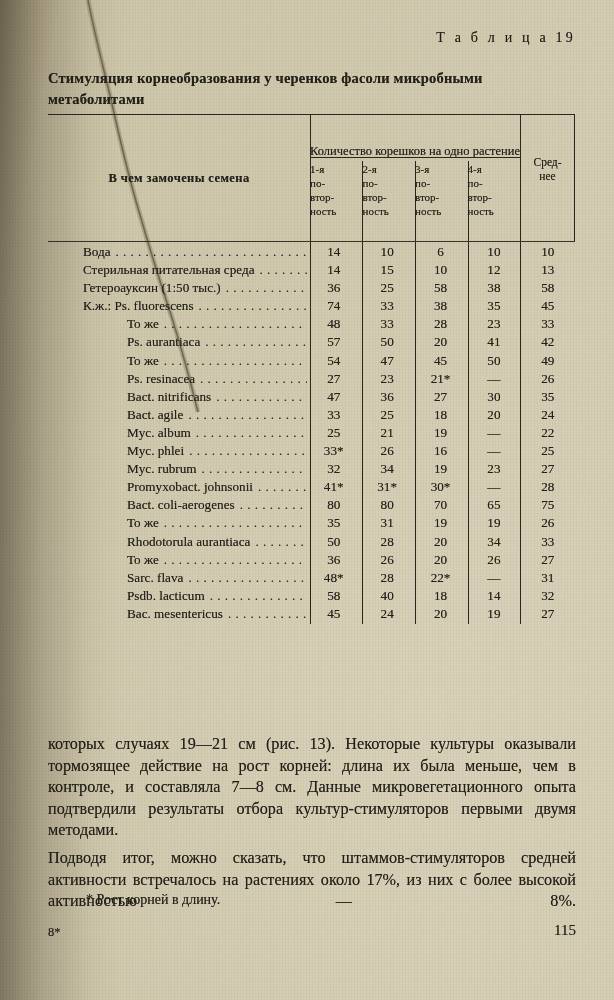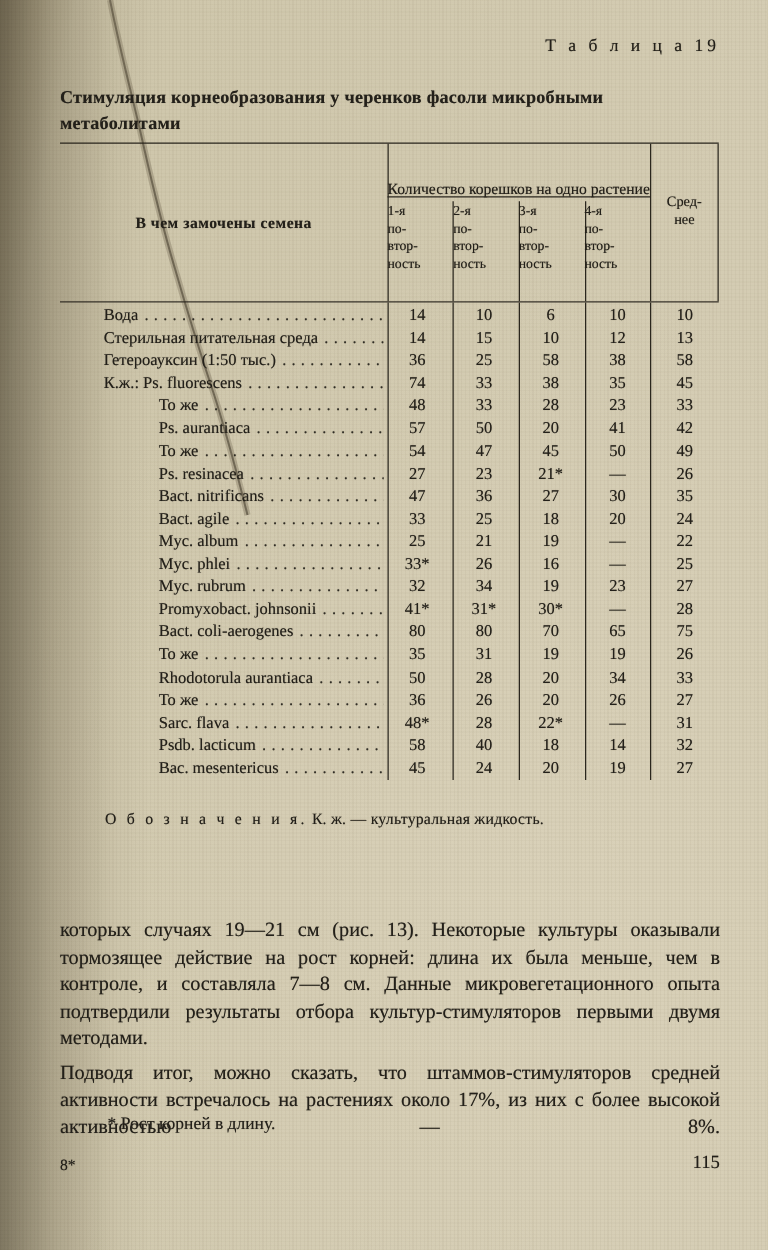--- a/index.html
+++ b/index.html
@@ -348,24 +348,20 @@
           <div class="label ind1"><span class="txt">Bac. mesentericus</span><span class="leader">........................................</span></div>
           <div class="num">45</div>
           <div class="num">24</div>
           <div class="num">20</div>
           <div class="num">19</div>
           <div class="num avg">27</div>
         </div>
       </div>
   </div>
 
-  <div class="legend ink">
-    <span class="sp">О б о з н а ч е н и я.</span>
-    <span>К. ж. — культуральная жидкость.</span>
-  </div>
 
   <div class="para ink" id="p1">которых случаях 19—21 см (рис. 13). Некоторые культуры оказывали тормозящее действие на рост корней: длина их была меньше, чем в контроле, и составляла 7—8 см. Данные микровегетационного опыта подтвердили результаты отбора культур-стимуляторов первыми двумя методами.</div>
   <div class="para ink" id="p2">Подводя итог, можно сказать, что штаммов-стимуляторов средней активности встречалось на растениях около 17%, из них с более высокой активностью — 8%.</div>
 
   <div class="footnote ink">* Рост корней в длину.</div>
   <div class="sig ink">8*</div>
   <div class="pageno ink">115</div>
 </div>
 
 </body></html>

